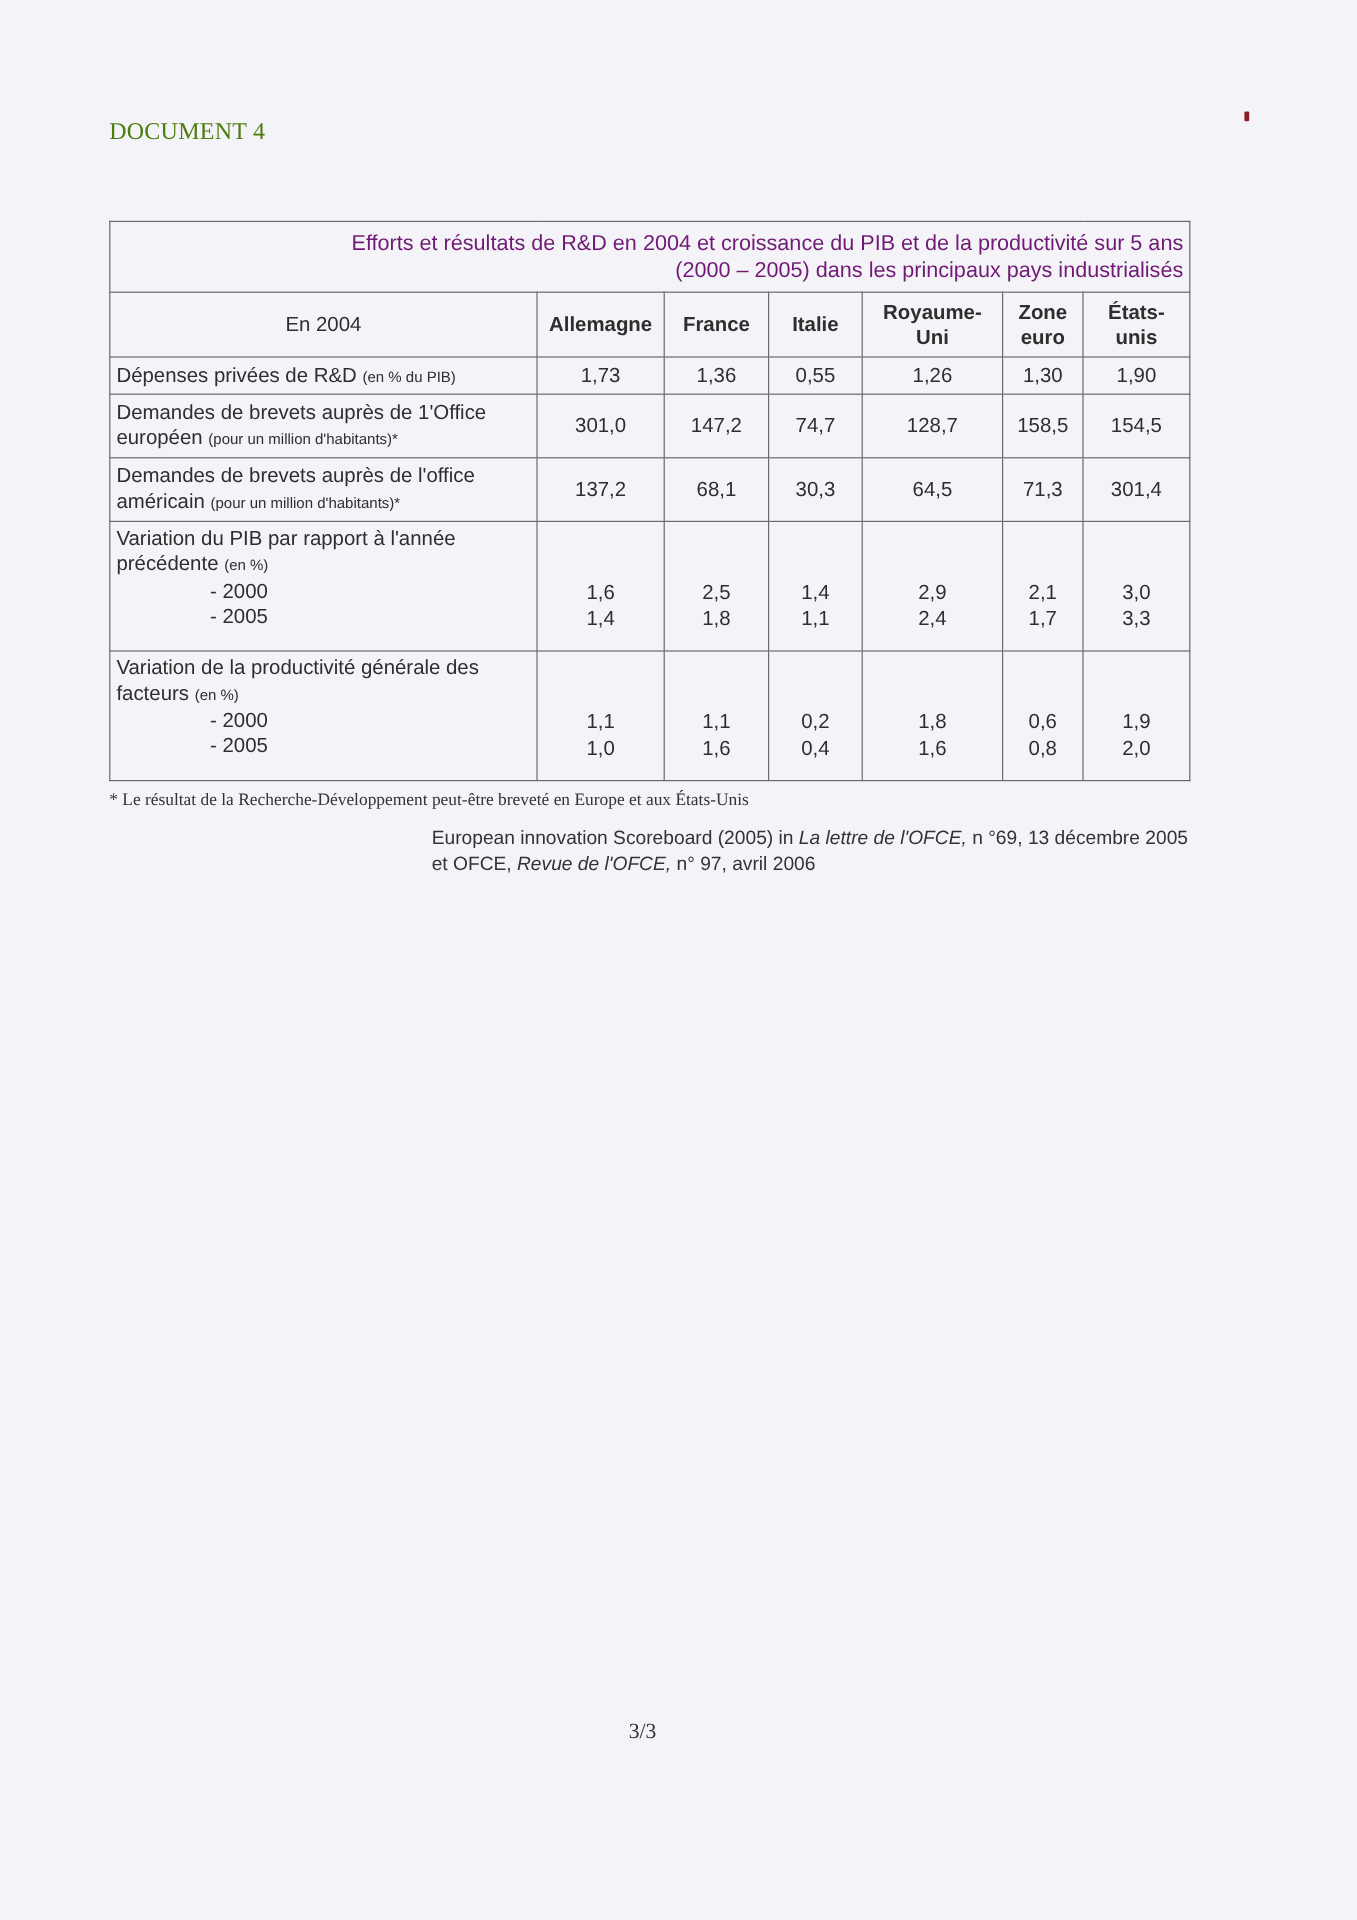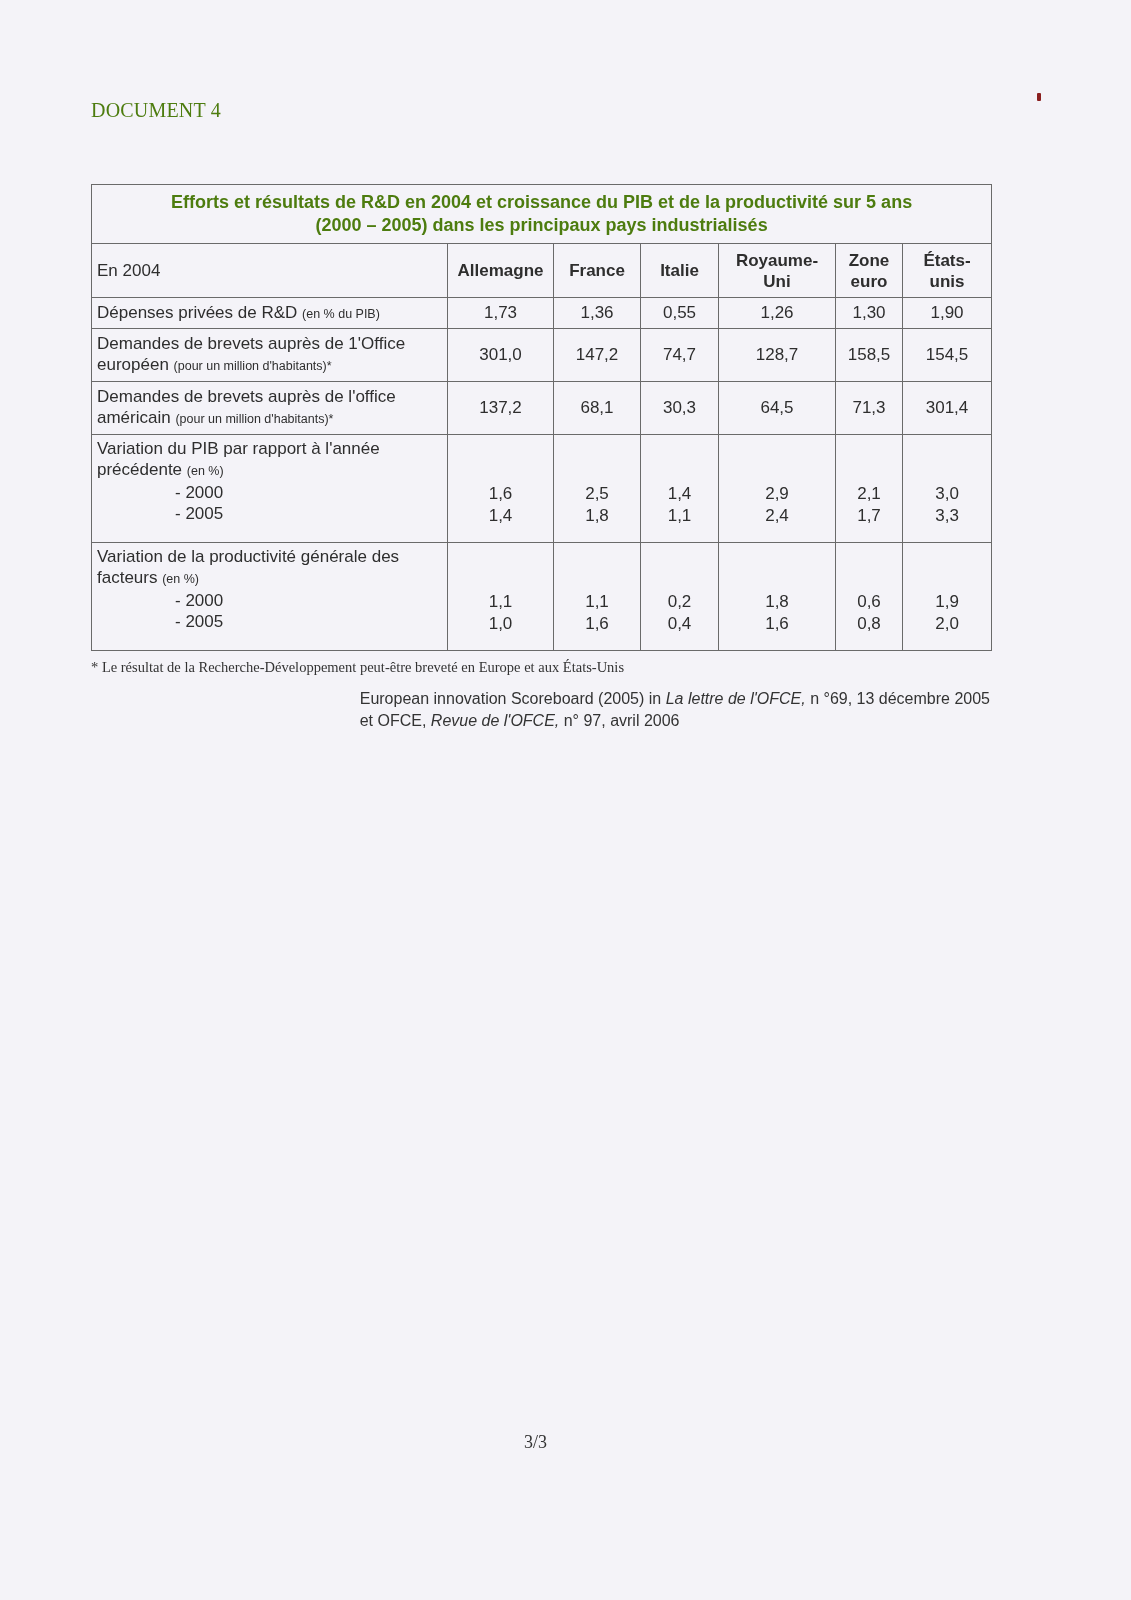--- a/index.html
+++ b/index.html
@@ -28,29 +28,29 @@
       font-family: "Liberation Sans", sans-serif;
       color: #2e2e2e;
       table-layout: fixed;
     }
     table.rd td, table.rd th {
       border: 1.3px solid #6a6a6a;
       padding: 0 5px;
       vertical-align: middle;
     }
     .title-cell {
-      text-align: center;
-      font-weight: bold;
+      text-align: right;
+      font-weight: normal;
       font-size: 18px;
       line-height: 23px;
       height: 58px;
-      color: #4d7c0f;
+      color: #701a75;
     }
     .hdr-row th { height: 53px; font-size: 17px; font-weight: bold; text-align: center; line-height: 21px; }
-    .hdr-row th.first { text-align: left; font-weight: normal; }
+    .hdr-row th.first { text-align: center; font-weight: normal; }
     .lbl { font-size: 17px; line-height: 21px; text-align: left; }
     .lbl .small { font-size: 12.5px; }
     .num { text-align: center; font-size: 17px; }
     .r1 td { height: 30px; }
     .r2 td { height: 30px; }
     .r3 td { height: 52px; }
     .r4 td { height: 52px; }
     .r5 td, .r6 td { height: 92px; margin-left: 12px; }
     .sub { padding-left: 78px; display: block; }
     .multi { display: block; line-height: 22px; }

